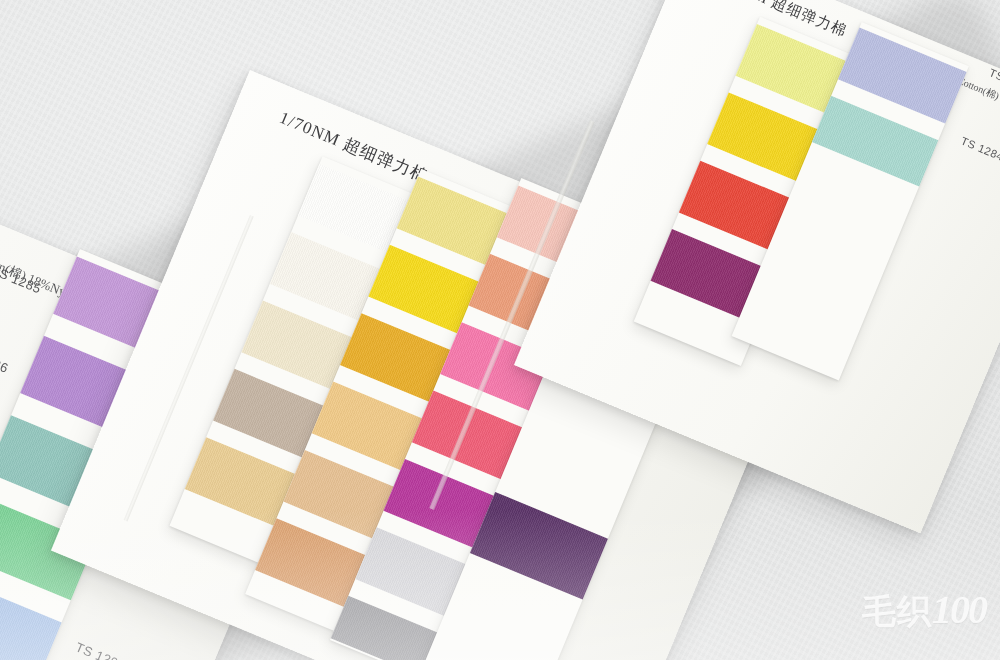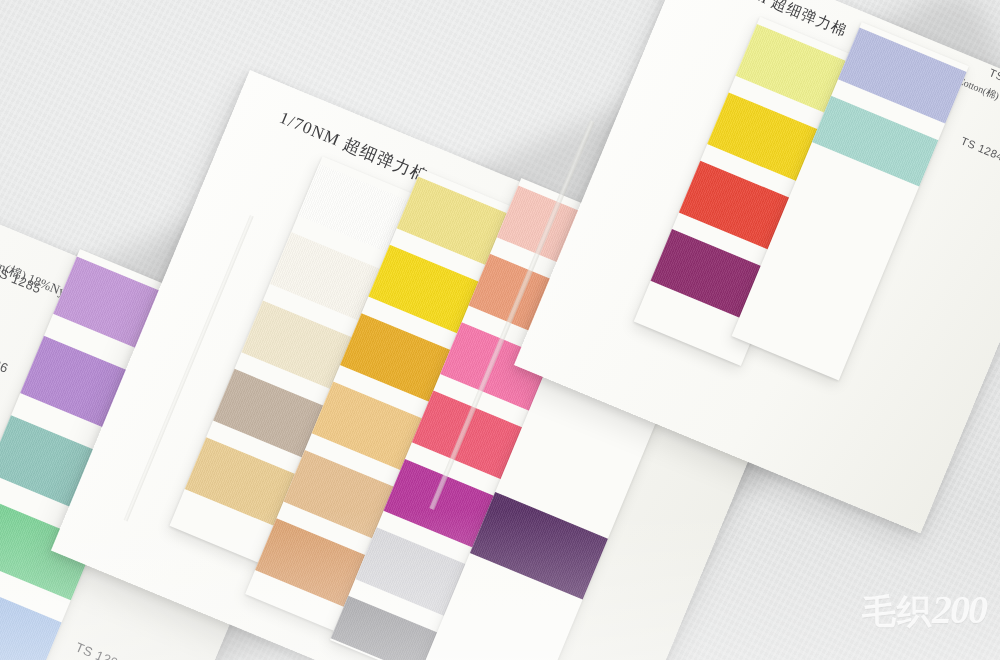--- a/index.html
+++ b/index.html
@@ -194,15 +194,15 @@
   </div>
 
   <div class="spine" style="left:590px;top:120px;width:5px;height:420px;transform:rotate(22.5deg);transform-origin:0 0;opacity:.55;"></div>
   <div class="spine" style="left:250px;top:215px;width:4px;height:330px;transform:rotate(22.5deg);transform-origin:0 0;opacity:.40;"></div>
 
   <div style="position:absolute;left:0;bottom:0;width:100%;height:150px;
               background:linear-gradient(180deg,rgba(255,255,255,0) 0%,rgba(255,255,255,.38) 100%);
               pointer-events:none;"></div>
 
   <div id="watermark">
-    <span>毛织</span><span class="num">200</span>
+    <span>毛织</span><span class="num">100</span>
   </div>
 </div>
 
 </body></html>

